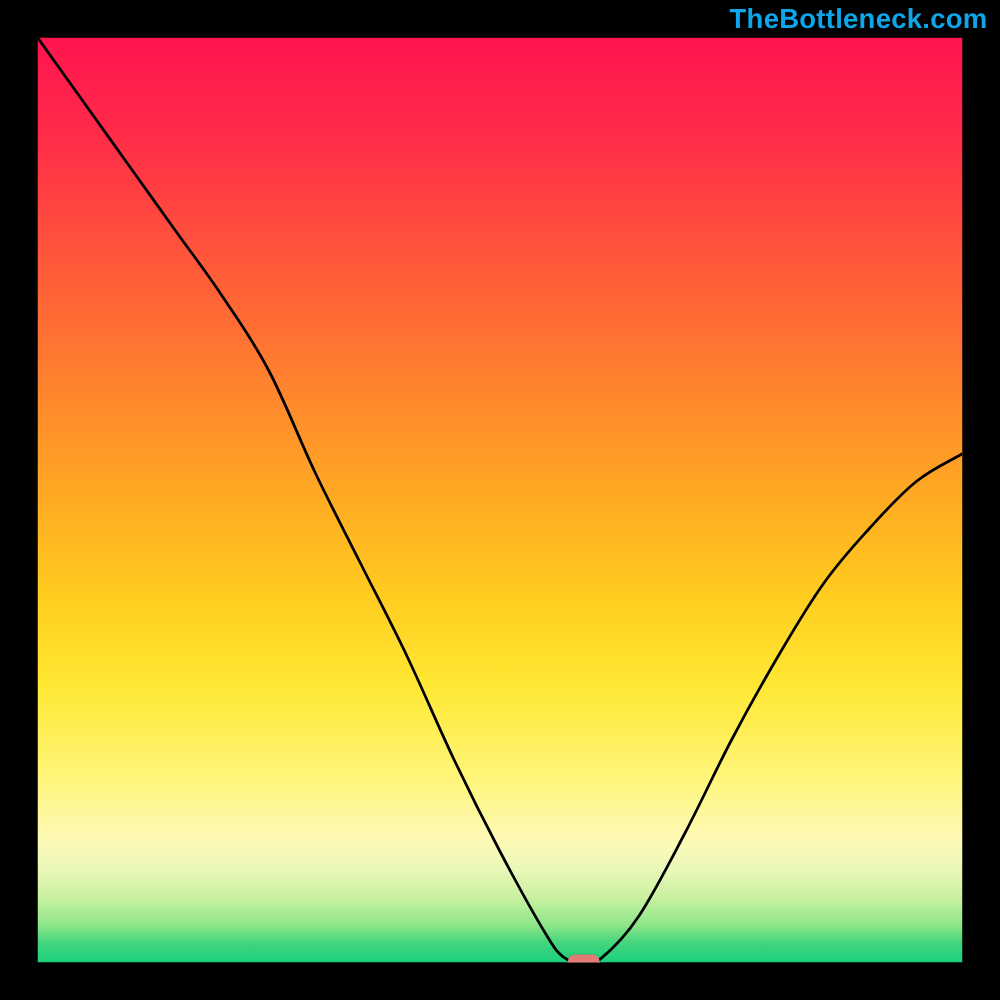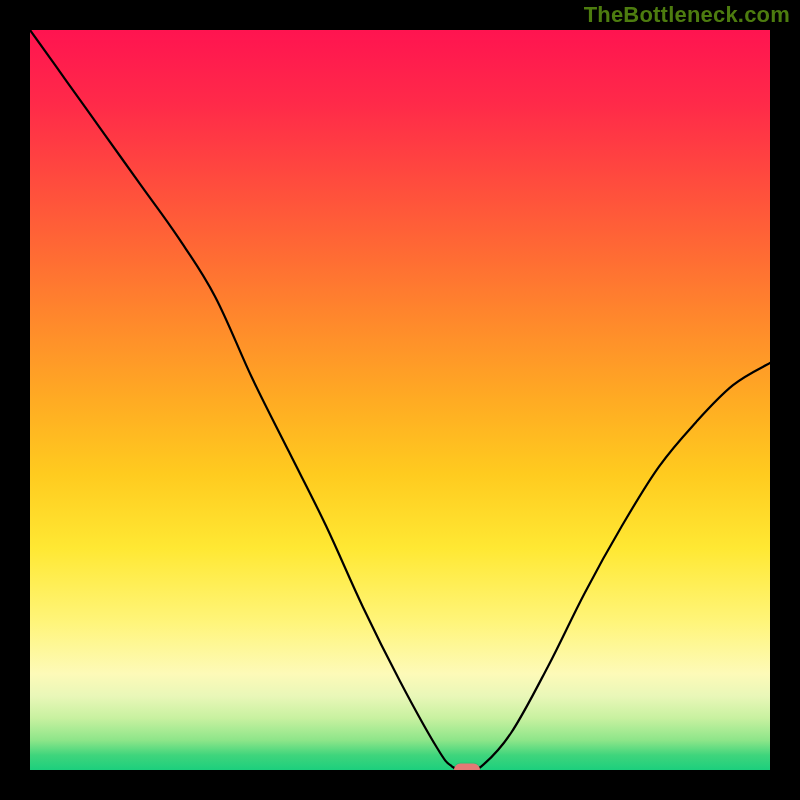--- a/index.html
+++ b/index.html
@@ -14,21 +14,21 @@
   .frame {
     position: relative;
     width: 800px;
     height: 800px;
     background: #000;
   }
   .watermark {
     position: absolute;
     top: 2px;
     right: 10px;
-    color: #4d7c0f;
+    color: #0ea5e9;
     font-size: 22px;
     font-weight: 600;
     letter-spacing: 0.2px;
     user-select: none;
   }
   .plot {
     position: absolute;
     left: 30px;
     top: 30px;
     width: 740px;

